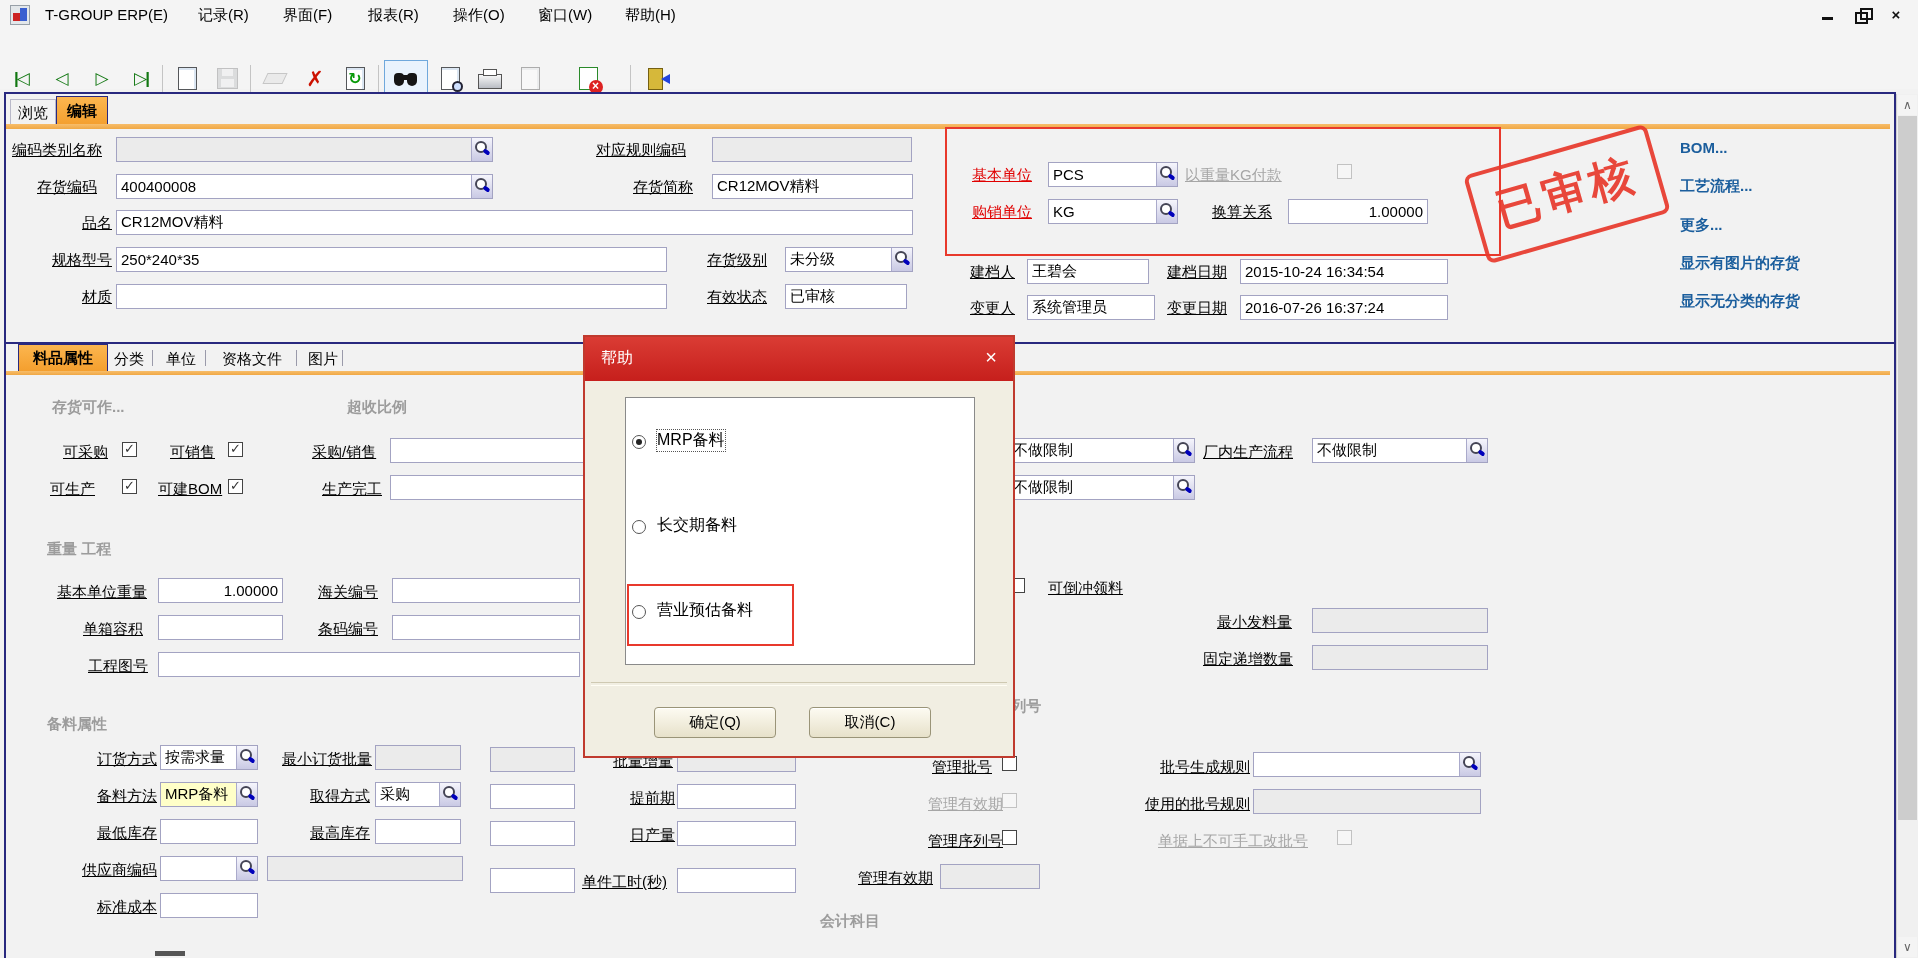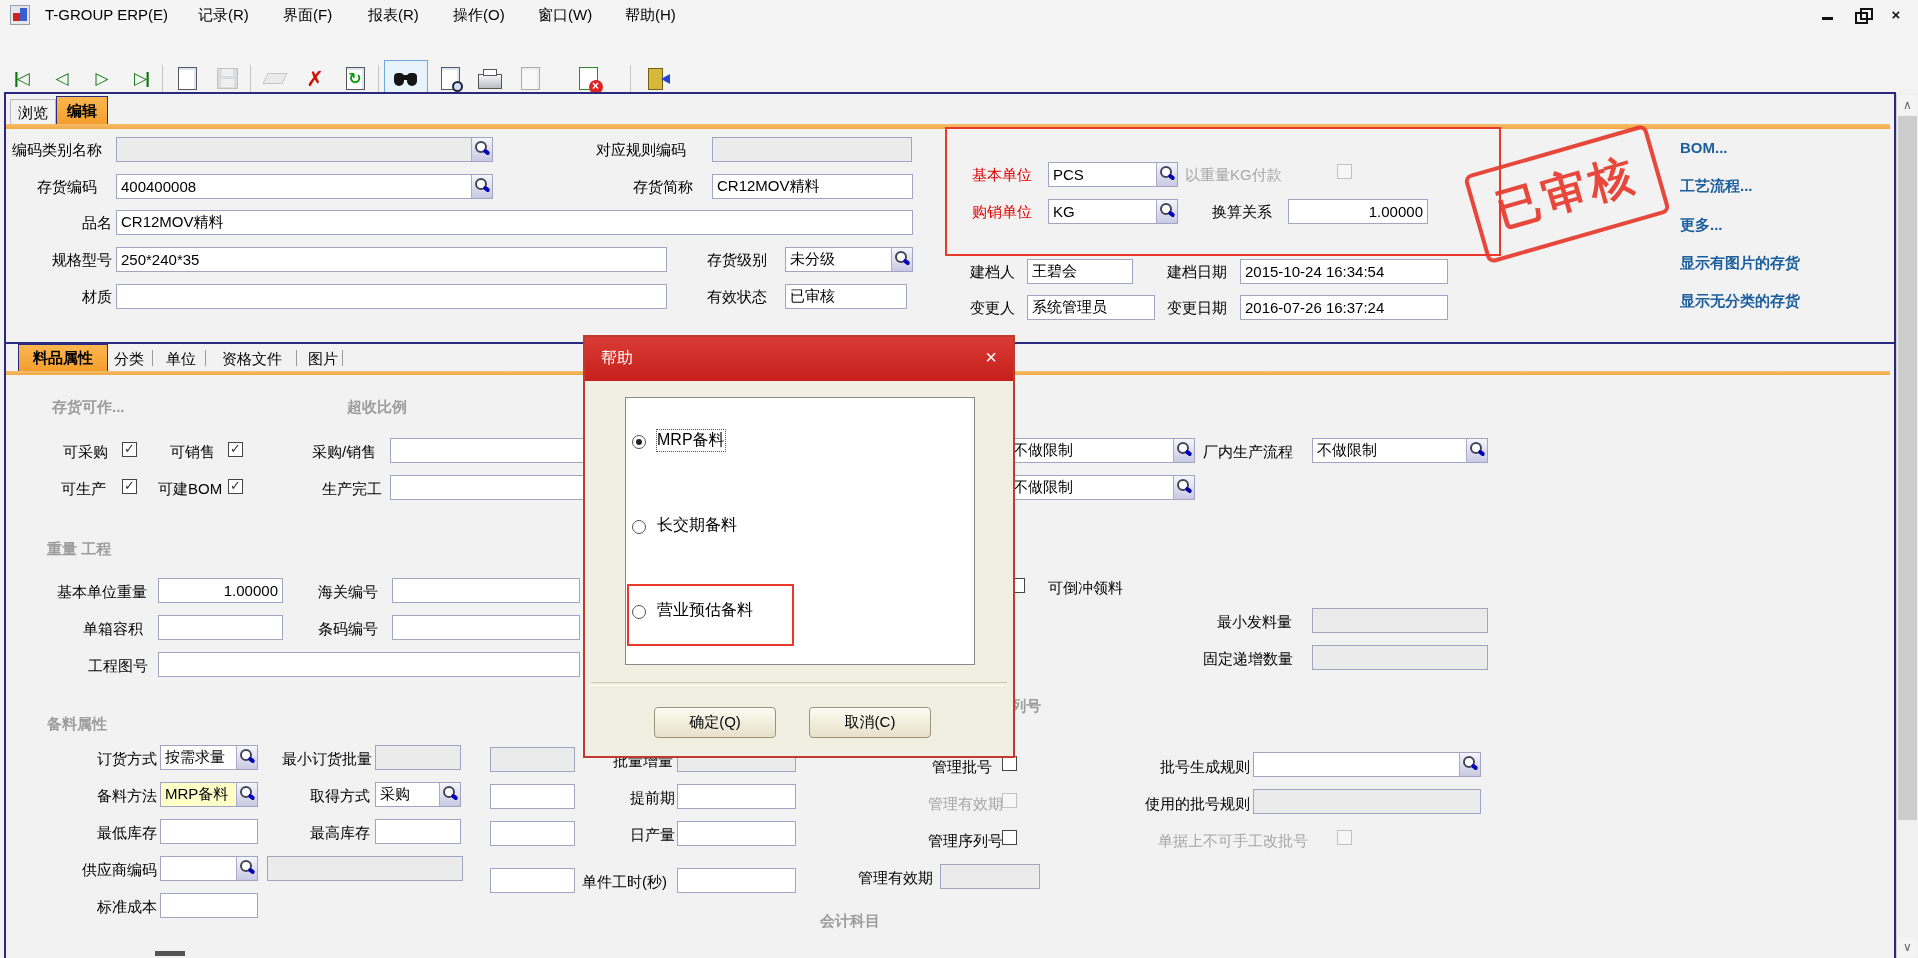--- a/index.html
+++ b/index.html
@@ -46,21 +46,21 @@
   .hl{border:1px solid #6fa8dc;background:#e9f3fd;}
   
   .panel{position:absolute;border:2px solid #29297f;background:#f2f2f2;}
   .orangeline{position:absolute;height:5px;background:linear-gradient(#f7bd6a,#f0a845);}
   .tab{position:absolute;text-align:center;cursor:default;}
   .tab-inactive{border:1px solid #b9b9c9;border-bottom:none;background:#f2f2f2;}
   .tab-active{background:linear-gradient(#fcb64f,#f49f2e);border:1px solid #29297f;border-bottom:none;font-weight:bold;}
   .subtab-txt{position:absolute;font-size:15px;cursor:default;}
   .vdiv{position:absolute;width:1px;height:16px;background:#9a9aaa;}
   
-  .lbl{position:absolute;white-space:nowrap;line-height:18px;}
+  .lbl{position:absolute;white-space:nowrap;line-height:18px;text-decoration:underline;}
   .redlbl{color:#e00000;}
   .graylbl{color:#a6a6a6;}
   .seclbl{position:absolute;color:#9c9c9c;font-weight:bold;white-space:nowrap;}
   .fld{position:absolute;height:25px;background:#fff;border:1px solid #a3a3c2;box-sizing:border-box;display:flex;align-items:center;}
   .fld .val{flex:1;padding:0 4px;white-space:nowrap;overflow:hidden;}
   .fld.dis{background:#ebebeb;}
   .fld.ylw{background:#ffffc8;}
   .num .val{text-align:right;}
   .mg{position:relative;width:20px;align-self:stretch;background:linear-gradient(#f5f5fc,#c9c9e4);border-left:1px solid #aaaacb;flex:none;}
   .mg::before{content:'';position:absolute;left:3px;top:3px;width:8px;height:8px;border:2px solid #445;border-radius:50%;background:#fff;}
@@ -274,21 +274,21 @@
   <div class="fld" style="left:1048px;top:199px;width:130px">
       <span class="val">KG</span>
       <span class="mg"></span>
     </div>
   <div class="lbl" style="left:1212px;top:203px">换算关系</div>
   <div class="fld num" style="left:1288px;top:199px;width:140px">
       <span class="val">1.00000</span>
     </div>
 
   <div class="lbl" style="left:970px;top:263px">建档人</div>
-  <div class="fld" style="left:1027px;top:259px;width:106px">
+  <div class="fld" style="left:1027px;top:259px;width:122px">
       <span class="val">王碧会</span>
     </div>
   <div class="lbl" style="left:1167px;top:263px">建档日期</div>
   <div class="fld" style="left:1240px;top:259px;width:208px">
       <span class="val">2015-10-24 16:34:54</span>
     </div>
   <div class="lbl" style="left:970px;top:299px">变更人</div>
   <div class="fld" style="left:1027px;top:295px;width:128px">
       <span class="val">系统管理员</span>
     </div>
@@ -317,21 +317,21 @@
   <div class="vdiv" style="left:342px;top:350px"></div>
   <div class="orangeline" style="left:6px;top:371px;width:1884px;height:4px"></div>
 
   <div class="seclbl" style="left:52px;top:398px">存货可作...</div>
   <div class="seclbl" style="left:347px;top:398px">超收比例</div>
 
   <div class="lbl" style="left:63px;top:443px">可采购</div>
   <span class="cb on" style="left:122px;top:442px"></span>
   <div class="lbl" style="left:170px;top:443px">可销售</div>
   <span class="cb on" style="left:228px;top:442px"></span>
-  <div class="lbl" style="left:61px;top:480px">可生产</div>
+  <div class="lbl" style="left:50px;top:480px">可生产</div>
   <span class="cb on" style="left:122px;top:479px"></span>
   <div class="lbl" style="left:158px;top:480px">可建BOM</div>
   <span class="cb on" style="left:228px;top:479px"></span>
 
   <div class="lbl" style="left:312px;top:443px">采购/销售</div>
   <div class="fld" style="left:390px;top:438px;width:205px">
       <span class="val"></span>
     </div>
   <div class="lbl" style="left:322px;top:480px">生产完工</div>
   <div class="fld" style="left:390px;top:475px;width:205px">

